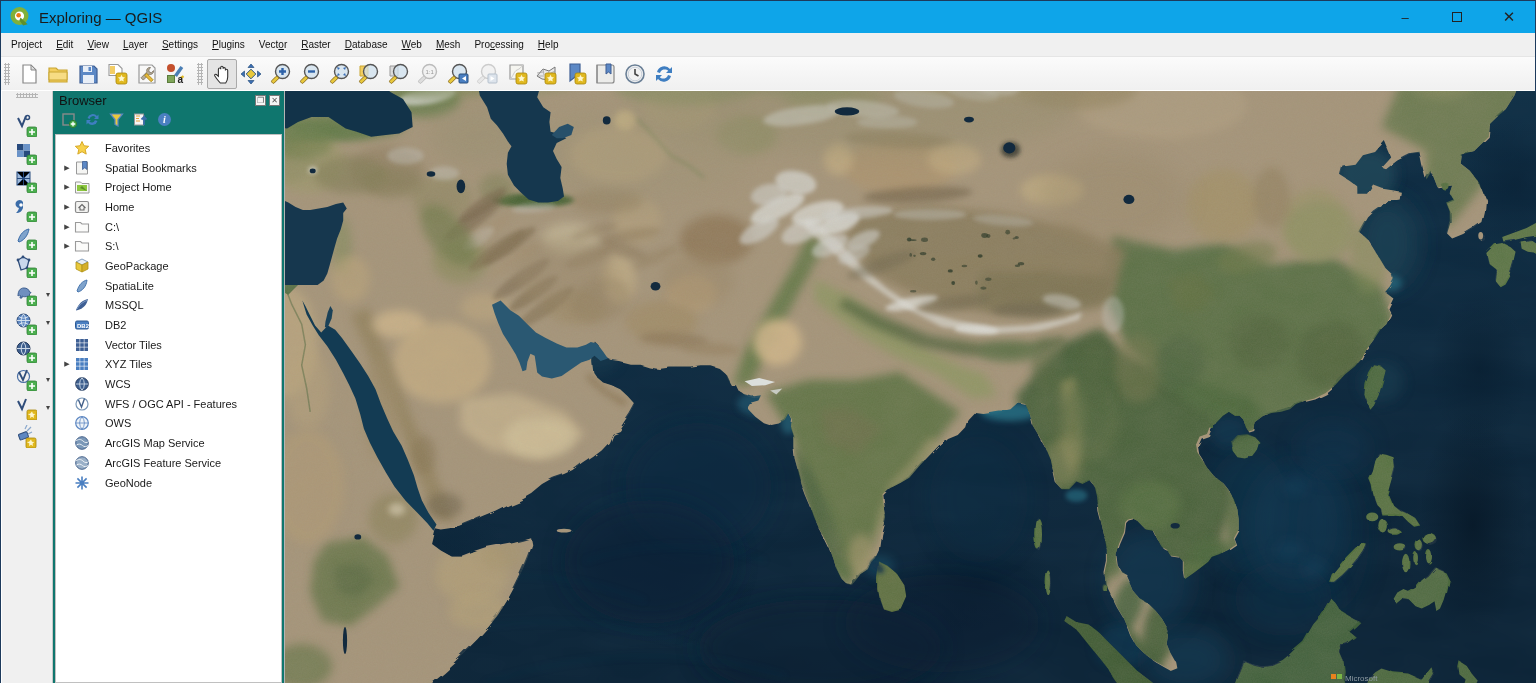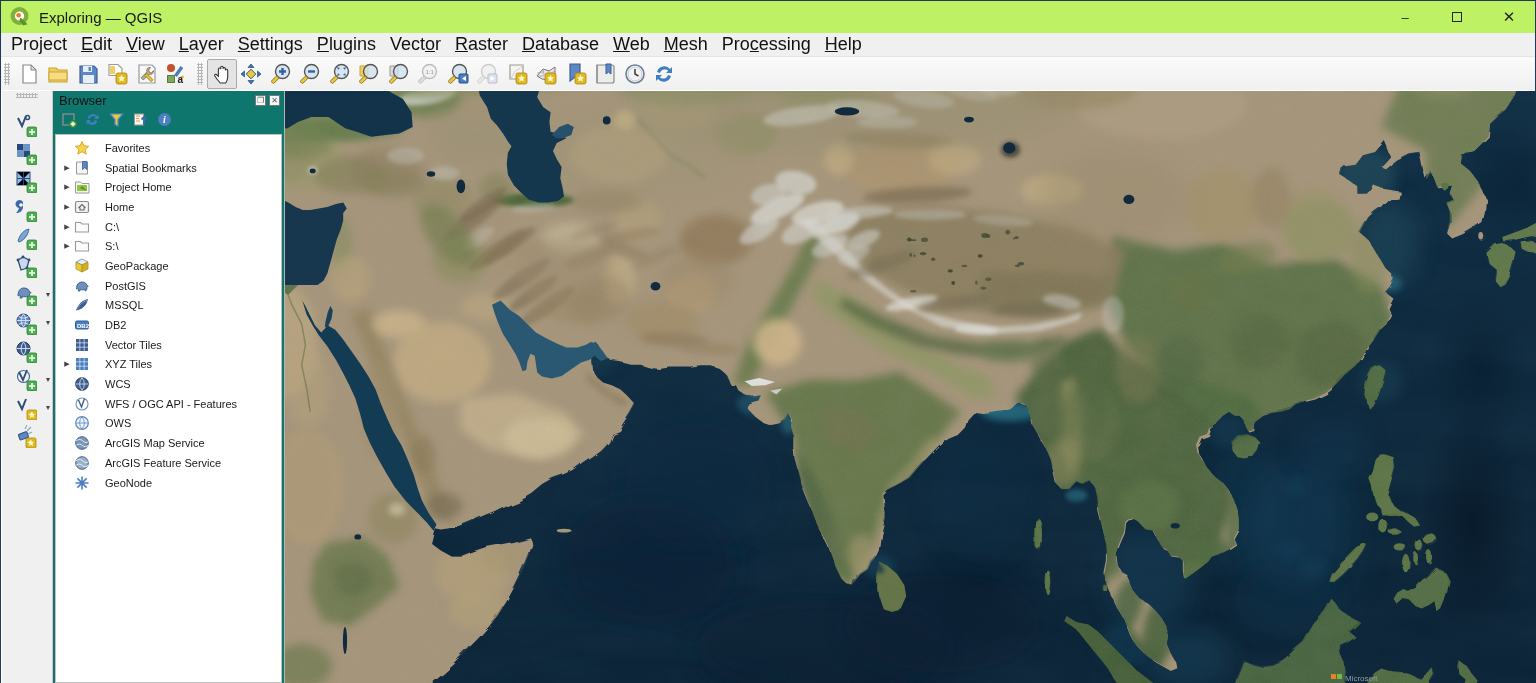--- a/index.html
+++ b/index.html
@@ -1,21 +1,21 @@
 <!DOCTYPE html>
 <html><head><meta charset="utf-8"><style>
 * { margin:0; padding:0; box-sizing:border-box; }
 html,body { width:1536px; height:683px; overflow:hidden; font-family:"Liberation Sans",sans-serif; background:#fff; }
 #win { position:absolute; inset:0; border-top:1px solid #1d3a5c; border-left:1px solid #1d3a5c; border-right:1px solid #1d3a5c; }
-#title { height:32px; background:#bef264; display:flex; align-items:center; }
+#title { height:32px; background:#0ea5e9; display:flex; align-items:center; }
 #title svg { margin:0 9px 0 9px; }
 #title .t { font-size:15px; color:#1a1a1a; }
 #wbtns { margin-left:auto; display:flex; height:100%; }
 .wb { width:52px; display:flex; align-items:center; justify-content:center; color:#222; font-size:13px; }
-#menubar { height:24px; background:#f0f0f0; display:flex; align-items:center; font-size:18px; color:#111; border-bottom:1px solid #e5e5e5;}
+#menubar { height:24px; background:#f0f0f0; display:flex; align-items:center; font-size:10px; color:#111; border-bottom:1px solid #e5e5e5;}
 .mi { padding:0 7px; } .mi:first-child { margin-left:3px; }
 #toolbar { height:33px; background:linear-gradient(#fbfbfb,#f0f0f0); display:flex; align-items:center; }
 .grip { width:6px; height:22px; margin:0 4px 0 3px; background-image:radial-gradient(circle,#b5b5b5 1px,transparent 1.1px); background-size:3px 3px; }
 .tbi { width:29.5px; height:30px; display:flex; align-items:center; justify-content:center; }
 .tbi.sel { background:#e4e4e4; border:1px solid #aaa; border-radius:2px; }
 #body { position:absolute; top:90px; left:1px; right:1px; bottom:0; display:flex; }
 #rail { width:50px; flex:0 0 50px; background:#f0f0f0; padding-top:2px; }
 #rail .grip2 { width:22px; height:5px; margin:0 auto 13px; background-image:radial-gradient(circle,#b5b5b5 1px,transparent 1.1px); background-size:3px 3px; }
 .ri { height:28.3px; display:flex; align-items:center; justify-content:center; position:relative; }
 .ri svg { margin-left:-2px; }
@@ -454,23 +454,23 @@
             <span class="ticn"><svg width="16" height="16" viewBox="0 0 16 16">
                 <path d="M8 1l6 3-6 3-6-3z" fill="#e7eef5" stroke="#6a8ab0" stroke-width="0.8"></path>
                 <path d="M2 4v7l6 3V7z" fill="#e8c83c" stroke="#b09316" stroke-width="0.8"></path>
                 <path d="M14 4v7l-6 3V7z" fill="#d4af2a" stroke="#b09316" stroke-width="0.8"></path>
               </svg></span>
             <span class="tlbl">GeoPackage</span>
           </div>
 <div class="trow">
             <span class="arr"></span>
             <span class="ticn"><svg width="16" height="16" viewBox="0 0 16 16">
-                <path d="M2.5 11c0-4.5 2-7 5.5-7 2.8 0 4.5 1.3 5 3.6l1.3.4-1.3 1.4c0 2.6-.9 3.6-1.8 3.6v-1.8c-1.4.9-3.6.9-5 0l-.2 1.8H4.2l.4-2.2c-1.3-.5-2.1.2-2.1.2z" fill="#6f8fbf" stroke="#3b5d8f" stroke-width="0.9"></path>
-              </svg></span>
-            <span class="tlbl">PostGIS</span>
+                <path d="M13 2c-4.5 1-8 4.5-10 11l1 1c4-1 8.5-5.5 9-12z" fill="#7fa3cc" stroke="#3b6ca8" stroke-width="0.9"></path>
+              </svg></span>
+            <span class="tlbl">SpatiaLite</span>
           </div>
 <div class="trow">
             <span class="arr"></span>
             <span class="ticn"><svg width="16" height="16" viewBox="0 0 16 16">
                 <path d="M2 13C5 6 9 3 14 2c-1 5-4 9-10 11l-2 .5z" fill="#3e5f94"></path>
                 <path d="M3 12C6 7 9 5 13 3.5" stroke="#8aa8d0" stroke-width="0.8" fill="none"></path>
               </svg></span>
             <span class="tlbl">MSSQL</span>
           </div>
 <div class="trow">

